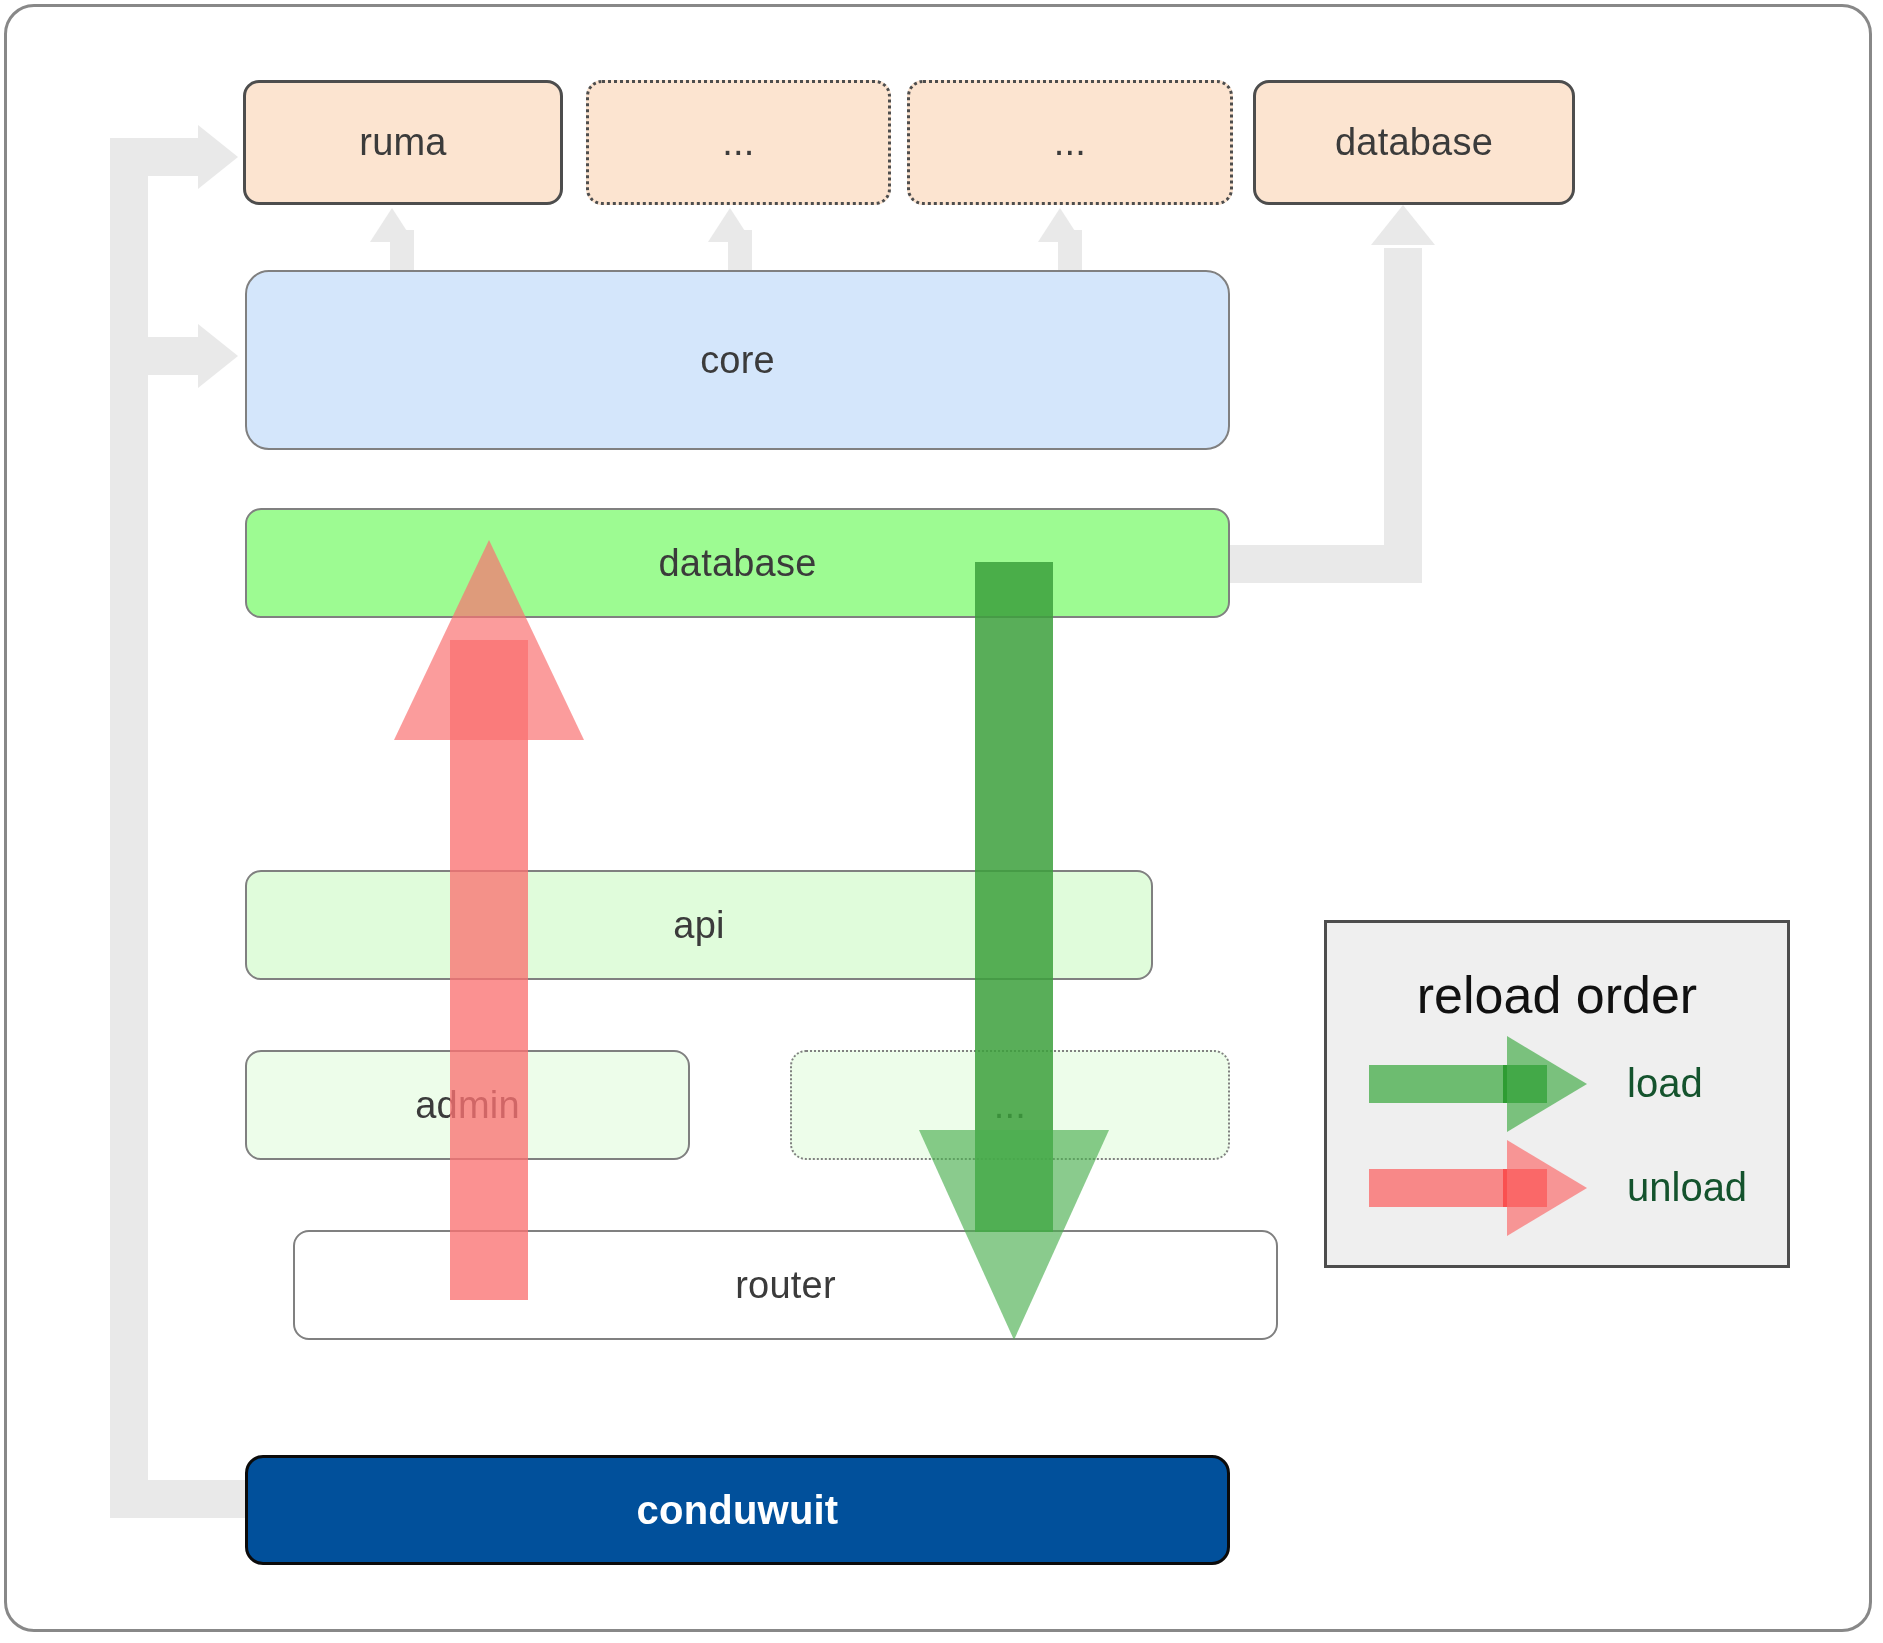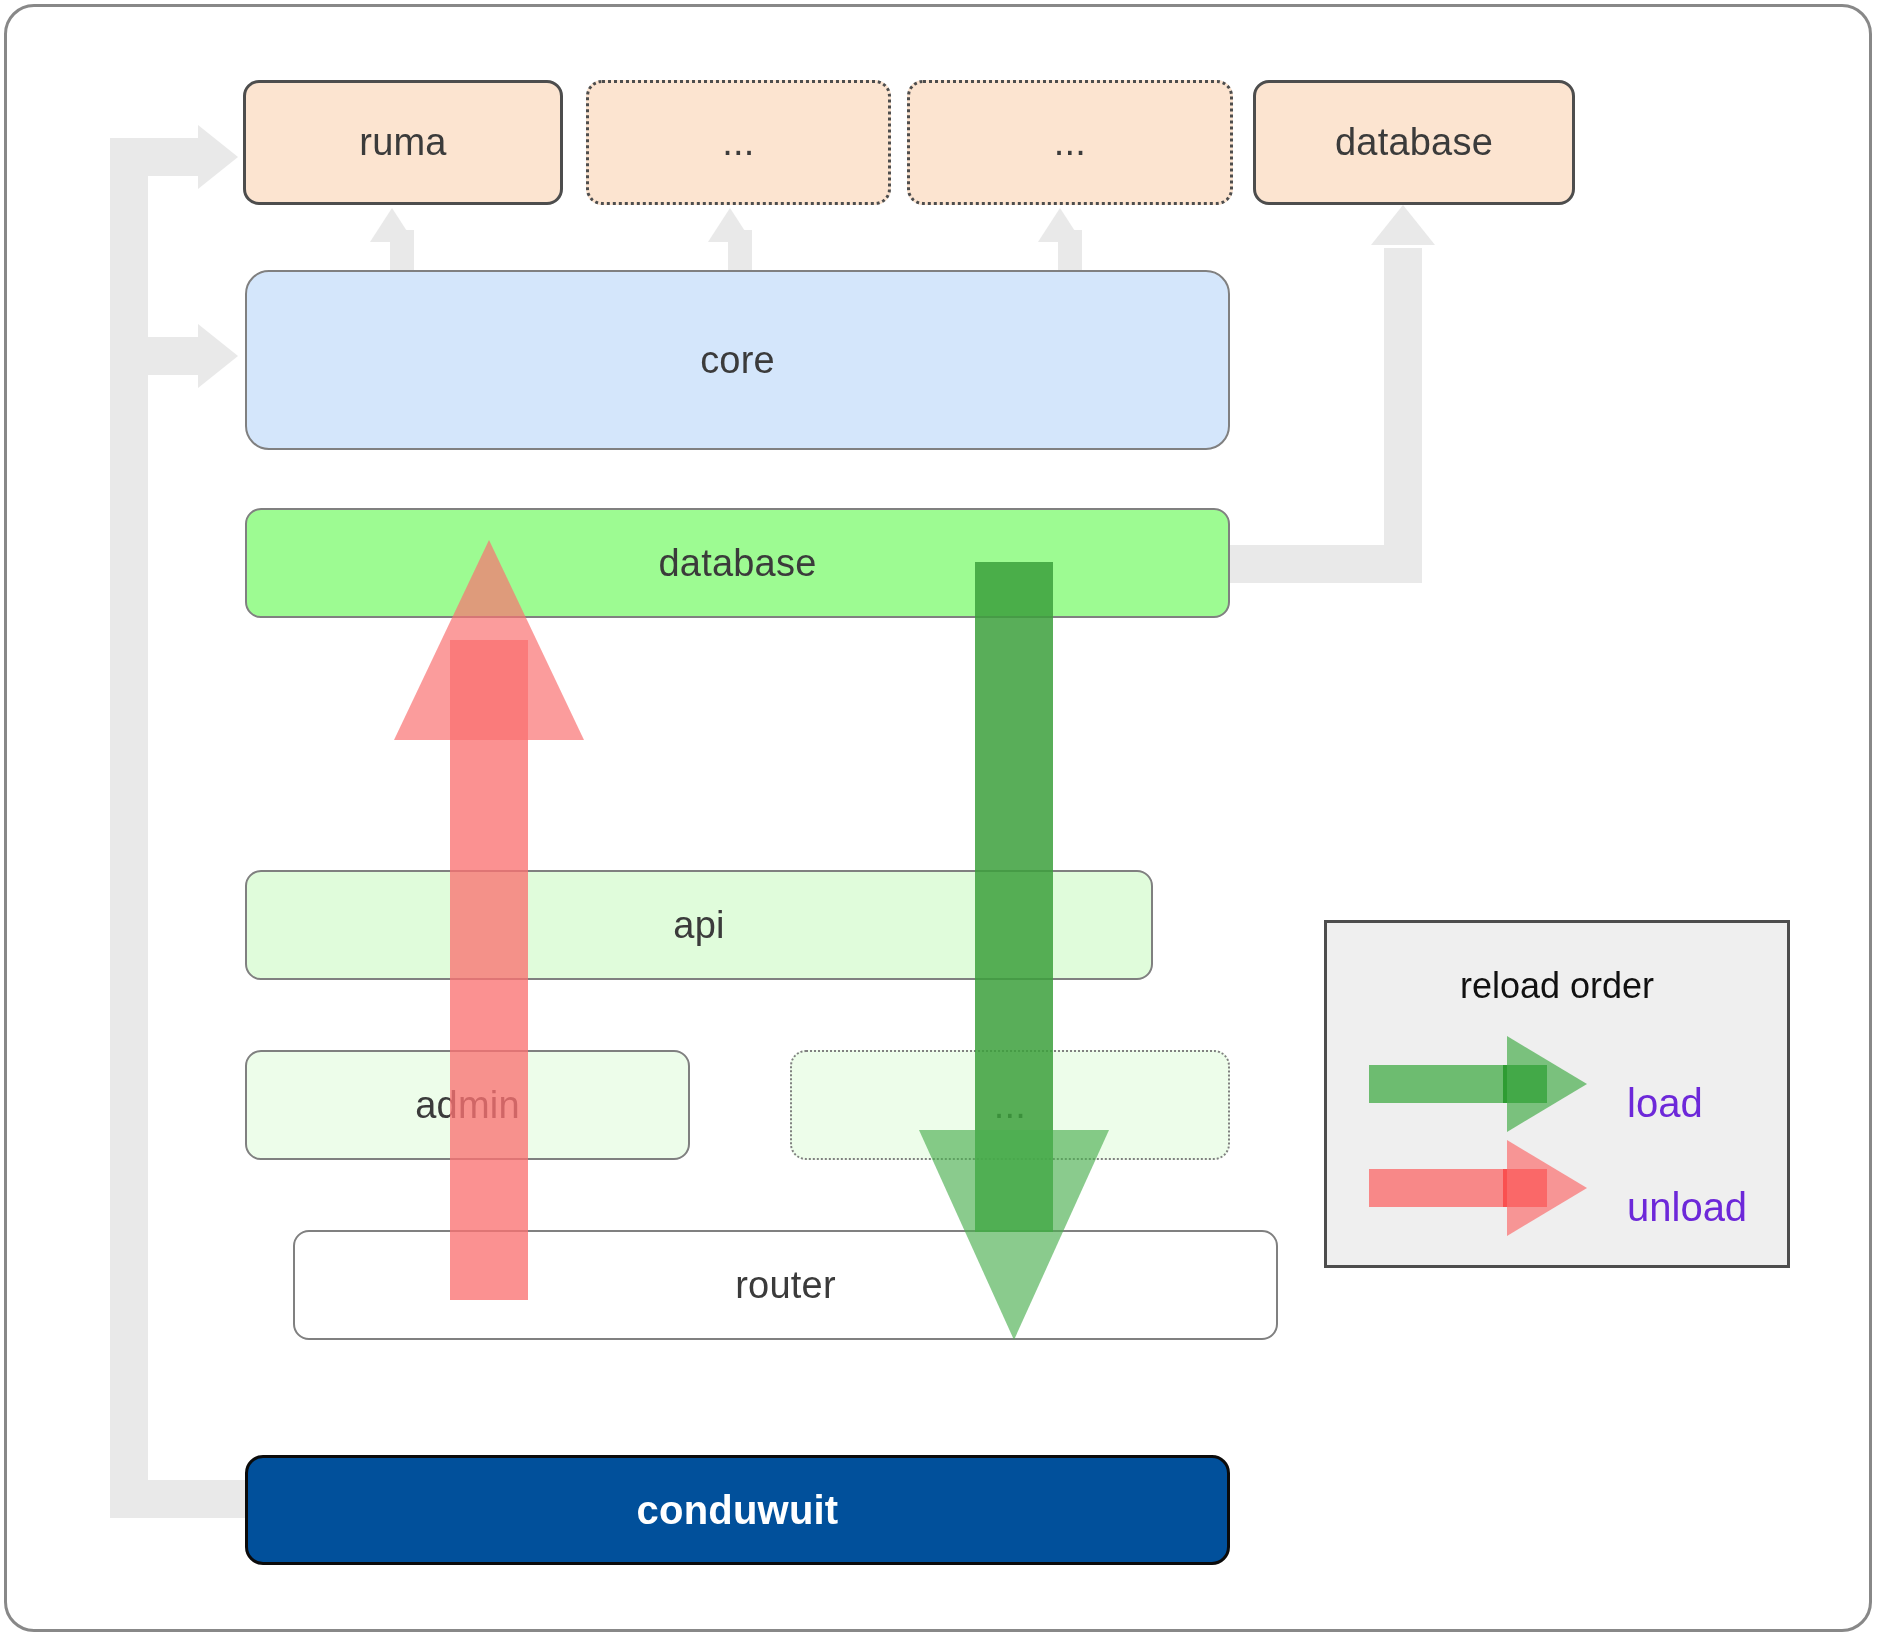--- a/index.html
+++ b/index.html
@@ -114,28 +114,27 @@
   .legend {
     position: absolute;
     background: #efefef;
     border: 3px solid #4d4d4d;
     box-sizing: border-box;
   }
   .legend-title {
     position: absolute;
     width: 100%;
     text-align: center;
-    font-size: 36px;
+    font-size: 52px;
     color: #111111;
   }
   .legend-label {
     position: absolute;
     font-size: 40px;
-    color: #6d28d9;
-    margin-top: 20px;
+    color: #14532d;
   }
   .leg-shaft { position: absolute; }
   .leg-head {
     position: absolute;
     width: 0; height: 0;
     border-top: 48px solid transparent;
     border-bottom: 48px solid transparent;
   }
 </style>
 </head>

